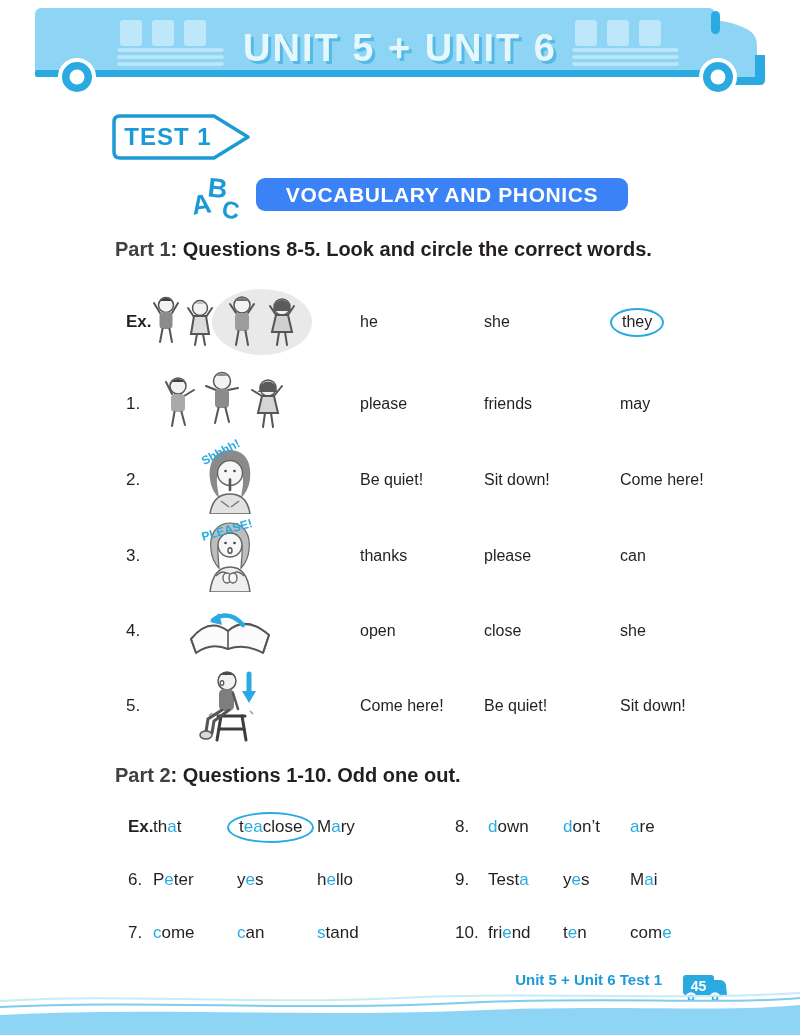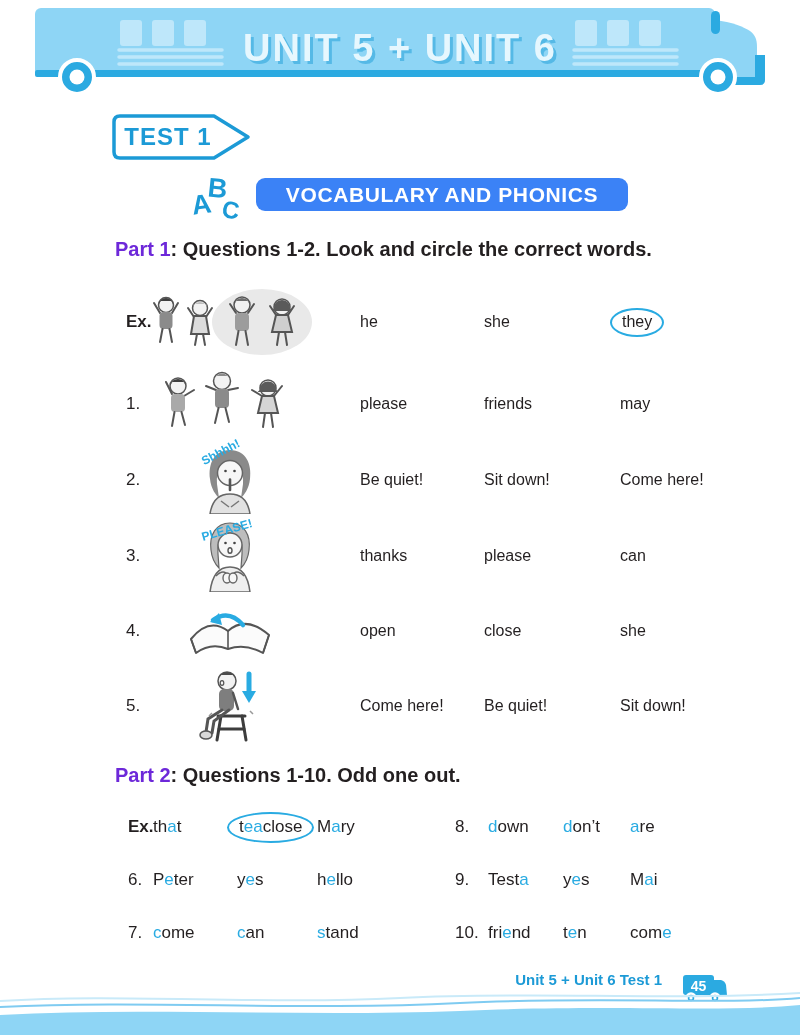--- a/index.html
+++ b/index.html
@@ -22,21 +22,21 @@
     position:absolute;top:178px;left:236px;width:372px;height:33px;
     background:#3b82f6;border-radius:9px;
     display:flex;align-items:center;justify-content:center;margin-left:20px;
   }
   #section-bar .ttl{color:#ffffff;font-weight:bold;font-size:21px;letter-spacing:.6px}
 
   
   .part-heading{position:absolute;left:115px;font-size:20px;font-weight:bold;white-space:nowrap}
   #part1-heading{top:238px}
   #part2-heading{top:764px}
-  .part-label{color:#6d28d9}
+  .part-label{color:#404040}
 
   
   .p1-row{position:absolute;left:0;width:800px}
   .p1-row .p1-num{position:absolute;left:126px;top:50%;transform:translateY(-50%);font-size:17px}
   .p1-row .p1-num.exb{font-weight:bold}
   .p1-row .p1-img{position:absolute;left:146px;width:168px;top:50%;transform:translateY(-50%);
     display:flex;justify-content:center;align-items:center}
   .p1-opt{position:absolute;top:50%;transform:translateY(-50%);font-size:16px;white-space:nowrap}
   .o1{left:360px}.o2{left:484px}.o3{left:620px}
   .r0{top:286px;height:72px}
@@ -115,21 +115,21 @@
     <text x="2" y="47" font-size="27" transform="rotate(-8 8 40)">A</text>
     <text x="18" y="30" font-size="27" transform="rotate(6 24 20)">B</text>
     <text x="32" y="51" font-size="24" transform="rotate(8 38 44)">C</text>
   </g>
 </svg>
 <div id="section-bar">
   <span class="ttl">VOCABULARY AND PHONICS</span>
 </div>
 
 <div id="part1-heading" class="part-heading">
-  <span class="part-label">Part 1</span><span>: Questions 1-2. Look and circle the correct words.</span>
+  <span class="part-label">Part 1</span><span>: Questions 8-5. Look and circle the correct words.</span>
 </div>
 <div id="part1-rows">
   <div class="p1-row r0">
     <span class="p1-num exb">Ex.</span>
     <div class="p1-img">
   <svg width="168" height="70" viewBox="0 0 168 70">
     <ellipse cx="116" cy="35" rx="50" ry="33" fill="#E9E9E9"></ellipse>
     <g stroke="#555" stroke-width="2" stroke-linecap="round">
       <g transform="translate(10,9)">
         <line x1="4" y1="17" x2="-2" y2="7"></line>

